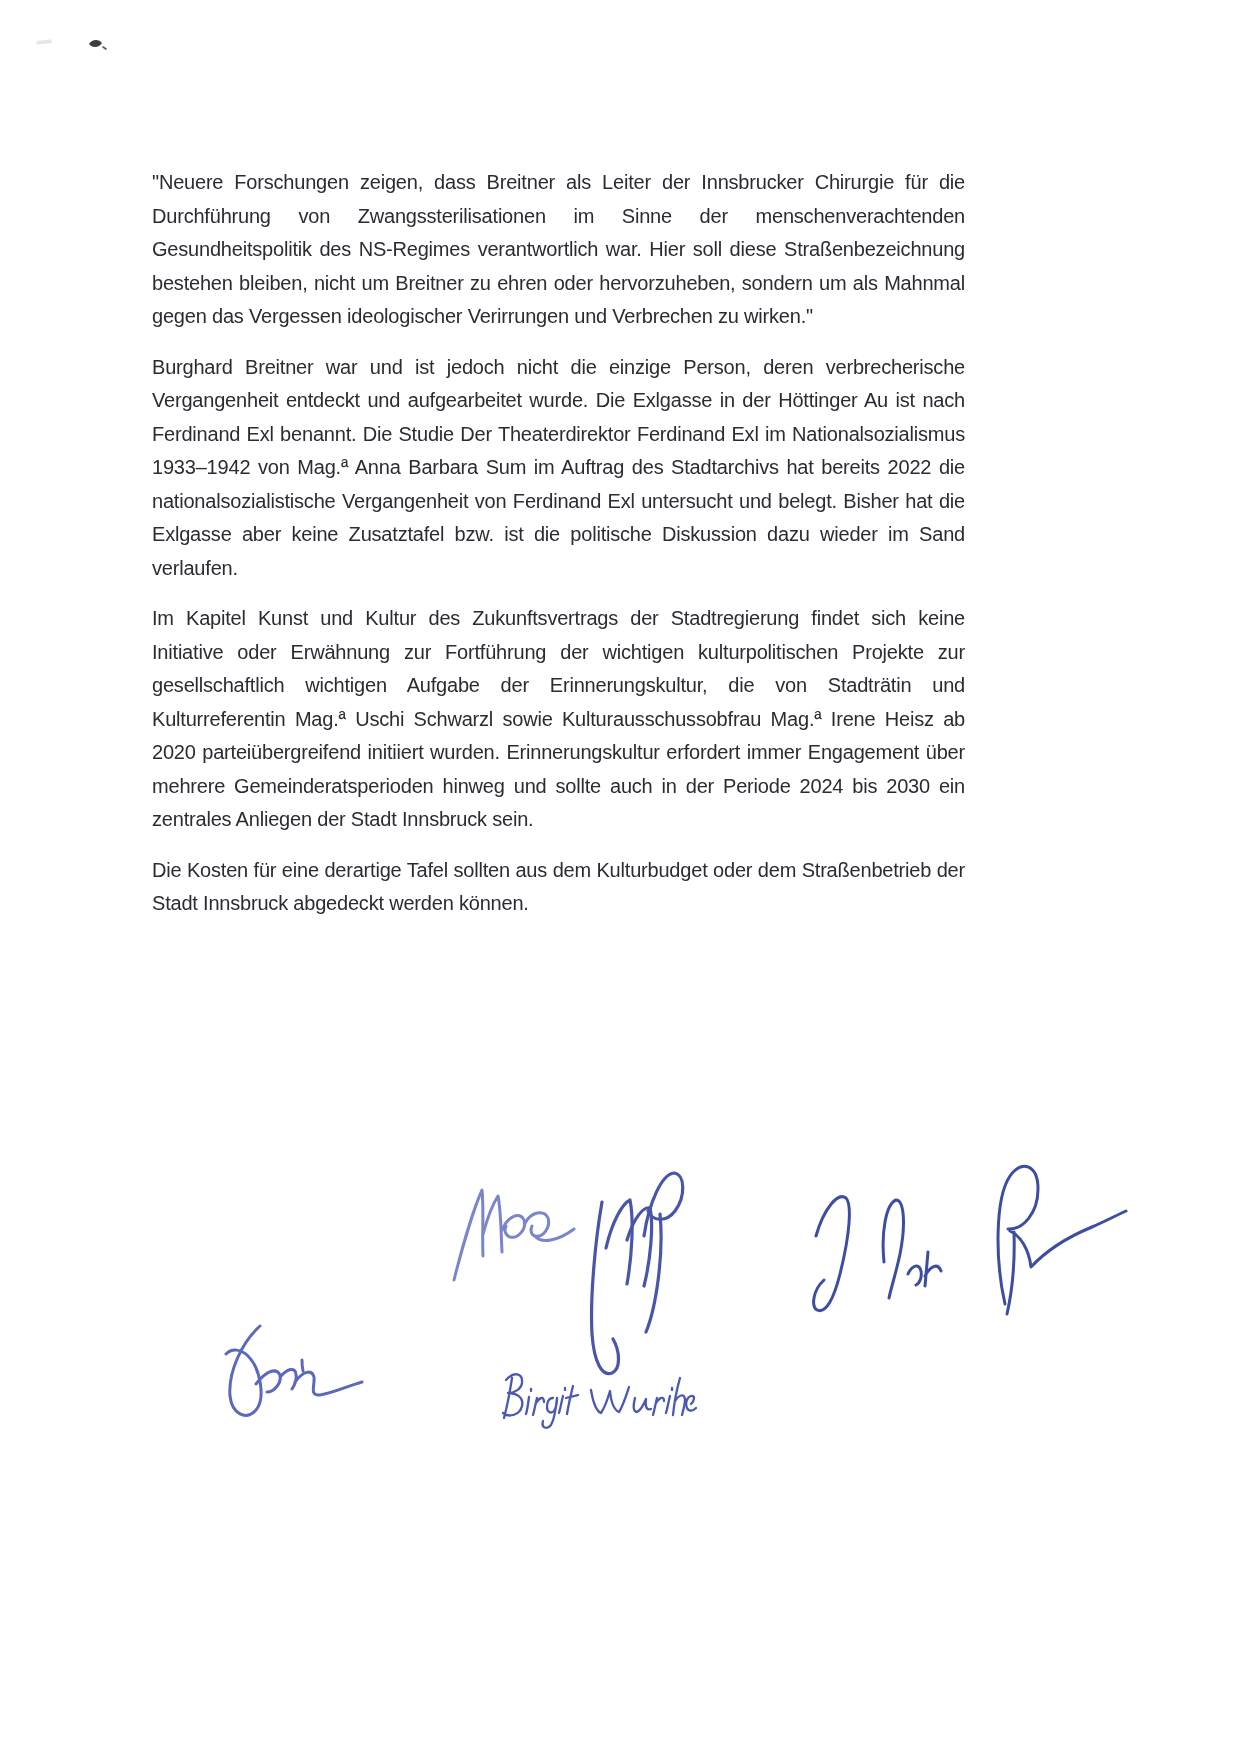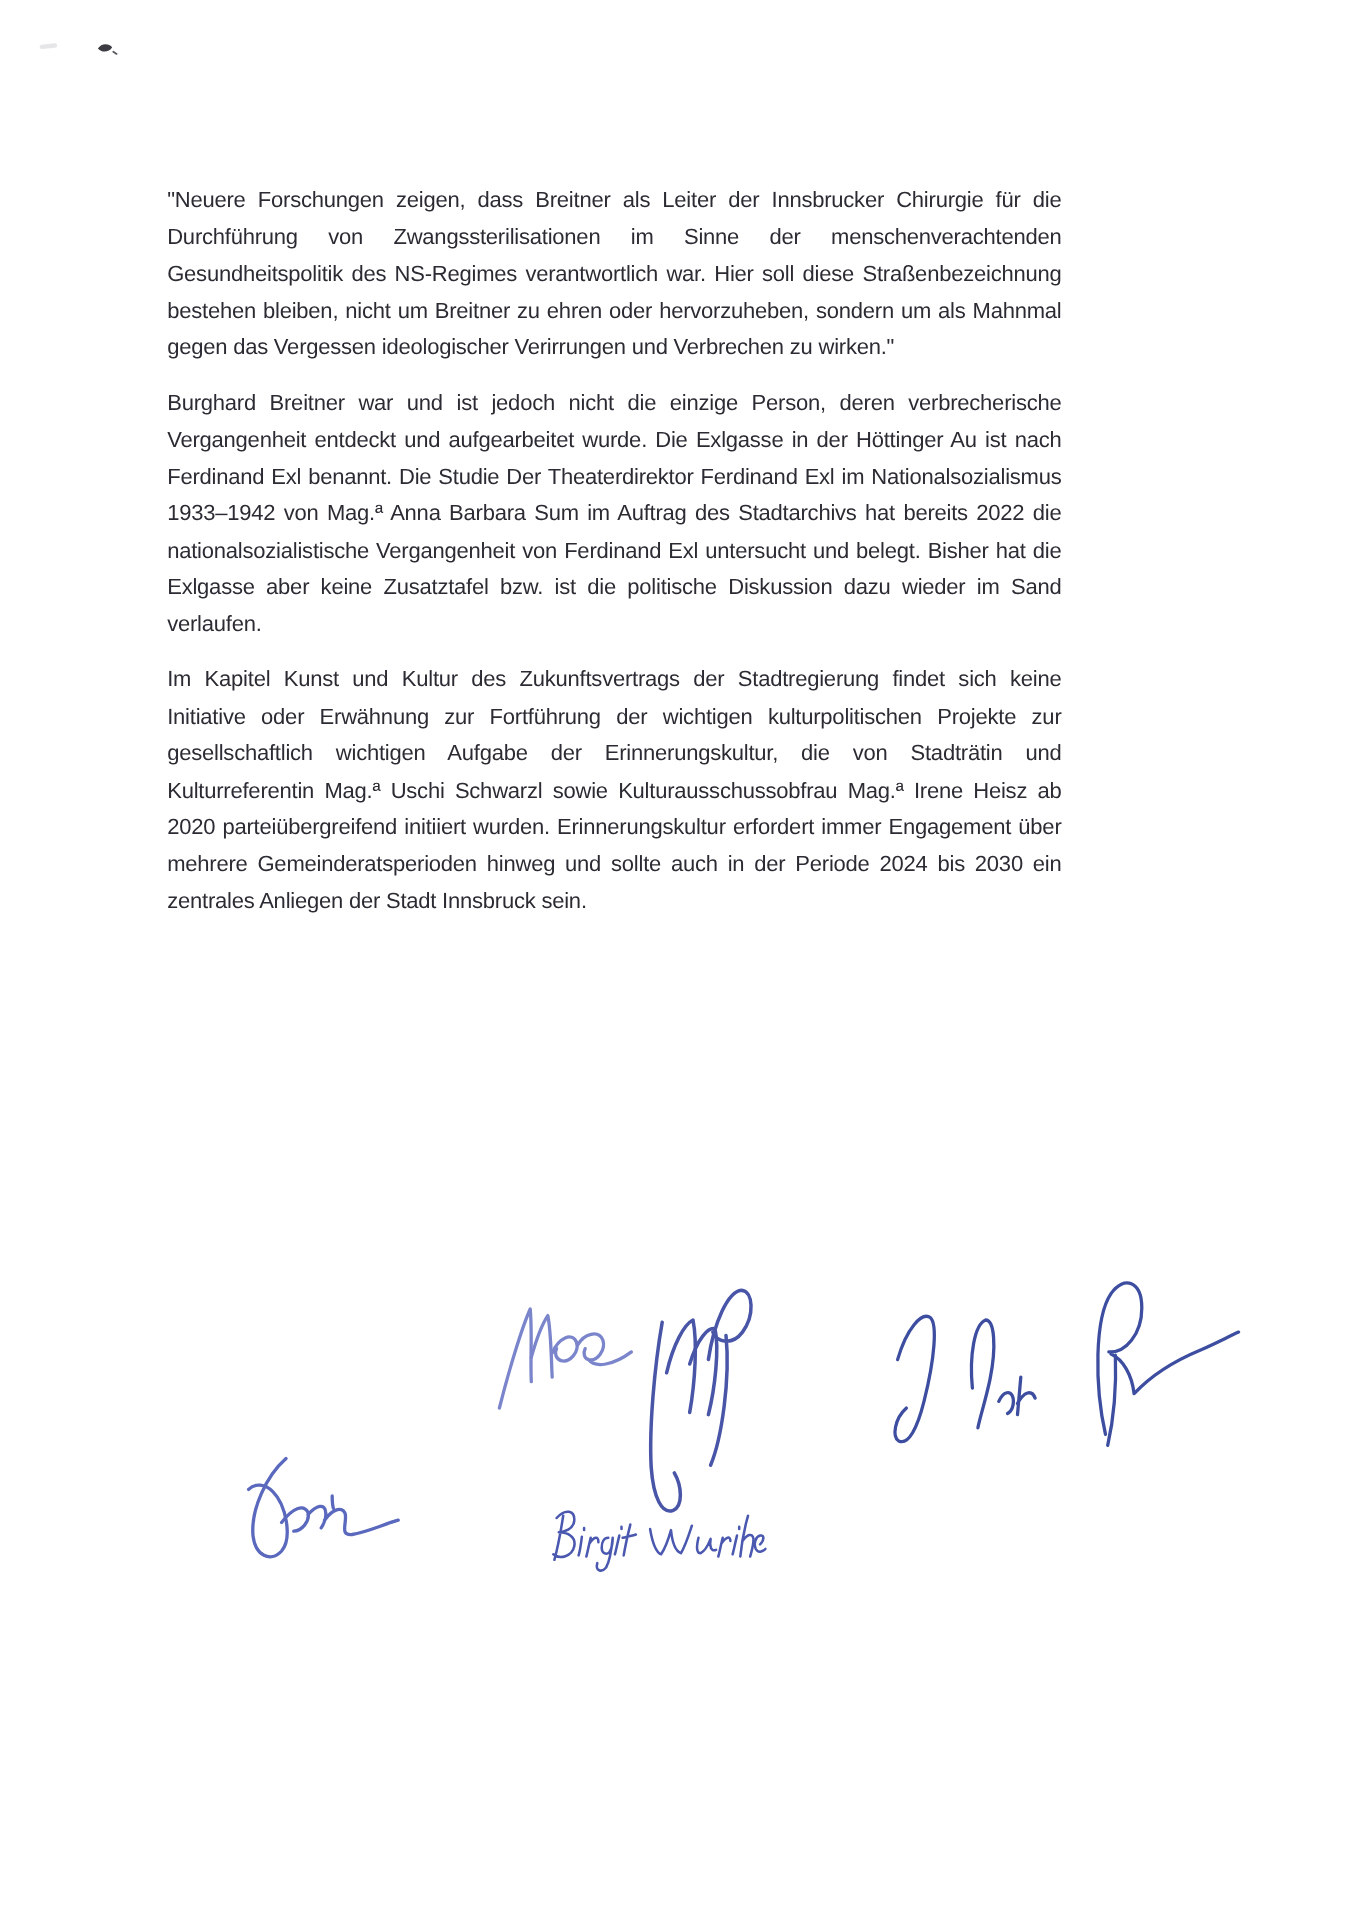--- a/index.html
+++ b/index.html
@@ -62,20 +62,21 @@
     <svg viewBox="0 0 22 15">
       <path d="M3,7 C6,2 13,2 16,6 C13,11 6,11 3,7 Z" fill="#3c3c42"></path>
       <path d="M17,10 L20,12" stroke="#55555c" stroke-width="1.6" fill="none" stroke-linecap="round"></path>
     </svg>
   </div>
 
   <div class="text-block">
     <p>"Neuere Forschungen zeigen, dass Breitner als Leiter der Innsbrucker Chirurgie für die Durchführung von Zwangssterilisationen im Sinne der menschenverachtenden Gesundheitspolitik des NS-Regimes verantwortlich war. Hier soll diese Straßenbezeichnung bestehen bleiben, nicht um Breitner zu ehren oder hervorzuheben, sondern um als Mahnmal gegen das Vergessen ideologischer Verirrungen und Verbrechen zu wirken."</p>
     <p>Burghard Breitner war und ist jedoch nicht die einzige Person, deren verbrecherische Vergangenheit entdeckt und aufgearbeitet wurde. Die Exlgasse in der Höttinger Au ist nach Ferdinand Exl benannt. Die Studie Der Theaterdirektor Ferdinand Exl im Nationalsozialismus 1933–1942 von Mag.ª Anna Barbara Sum im Auftrag des Stadtarchivs hat bereits 2022 die nationalsozialistische Vergangenheit von Ferdinand Exl untersucht und belegt. Bisher hat die Exlgasse aber keine Zusatztafel bzw. ist die politische Diskussion dazu wieder im Sand verlaufen.</p>
     <p>Im Kapitel Kunst und Kultur des Zukunftsvertrags der Stadtregierung findet sich keine Initiative oder Erwähnung zur Fortführung der wichtigen kulturpolitischen Projekte zur gesellschaftlich wichtigen Aufgabe der Erinnerungskultur, die von Stadträtin und Kulturreferentin Mag.ª Uschi Schwarzl sowie Kulturausschussobfrau Mag.ª Irene Heisz ab 2020 parteiübergreifend initiiert wurden. Erinnerungskultur erfordert immer Engagement über mehrere Gemeinderatsperioden hinweg und sollte auch in der Periode 2024 bis  2030 ein zentrales Anliegen der Stadt Innsbruck sein.</p>
+    <p>Die Kosten für eine derartige Tafel sollten aus dem Kulturbudget oder dem Straßenbetrieb der Stadt Innsbruck abgedeckt werden können.</p>
   </div>
 
   <div class="sig" style="left:446px; top:1180px; width:135px; height:105px;">
     <svg viewBox="0 0 135 105">
       <g stroke="#7b85cb" stroke-width="3">
         <path d="M8,100 C16,68 28,28 36,10 C38,30 36,56 37,76"></path>
         <path d="M37,54 C42,36 48,22 52,16 C55,30 55,54 56,72"></path>
         <path d="M56,50 C62,36 74,31 78,40 C81,49 72,59 64,57 C59,55 58,50 60,46"></path>
         <path d="M79,43 C85,32 98,29 102,38 C105,47 97,58 89,56 C85,55 84,50 86,46 M89,56 C95,64 112,61 128,49"></path>
       </g>

